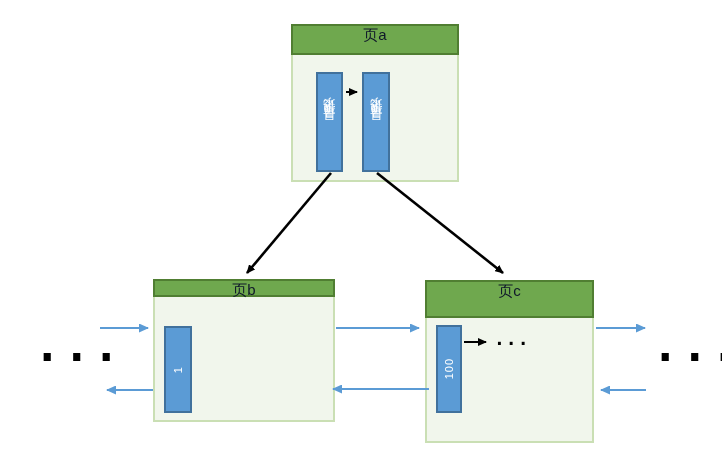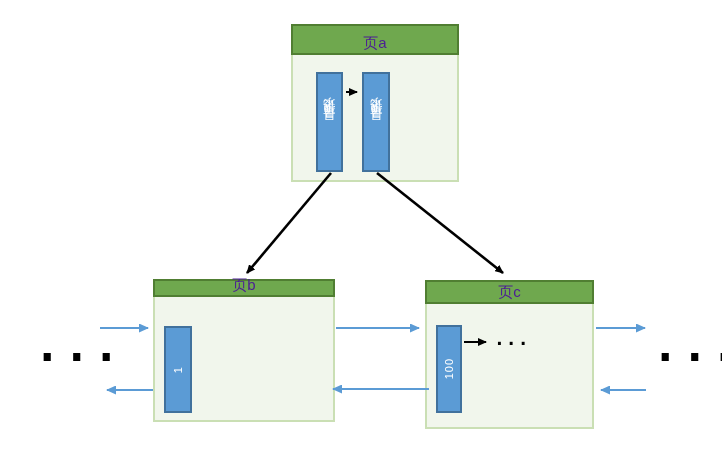--- a/index.html
+++ b/index.html
@@ -17,22 +17,22 @@
   body{font-family:"Liberation Sans","DejaVu Sans",sans-serif;background:#fff;}
   .canvas{
     position:relative;width:722px;height:458px;background:var(--canvas-bg);
     overflow:hidden;
   }
   .node{position:absolute;}
   .node-header{
     box-sizing:border-box;
     background:var(--header-green);
     border:2px solid var(--header-border);
-    color:#4c1d95;
-    display:flex;align-items:flex-end;justify-content:center;
+    color:#0f172a;
+    display:flex;align-items:flex-start;justify-content:center;
     font-size:15px;
   }
   .node-body{
     box-sizing:border-box;
     background:var(--body-fill);
     border:2px solid var(--body-border);
     border-top:none;
   }
   .record{
     position:absolute;box-sizing:border-box;
@@ -92,21 +92,21 @@
   </div>
 
   <div class="node" style="left:153px;top:279px;width:182px;">
     <div class="node-header" style="width:182px;height:18px;">
       <span>页b</span>
     </div>
     <div class="node-body" style="width:182px;height:125px;"></div>
   </div>
 
   <div class="node" style="left:425px;top:280px;width:169px;">
-    <div class="node-header" style="width:169px;height:24px;">
+    <div class="node-header" style="width:169px;height:38px;">
       <span>页c</span>
     </div>
     <div class="node-body" style="width:169px;height:125px;"></div>
   </div>
 
   <div class="record" style="left:316px;top:72px;width:27px;height:100px;">
     <span class="vtext">目录项记录</span>
   </div>
   <div class="record" style="left:362px;top:72px;width:28px;height:100px;">
     <span class="vtext">目录项记录</span>

